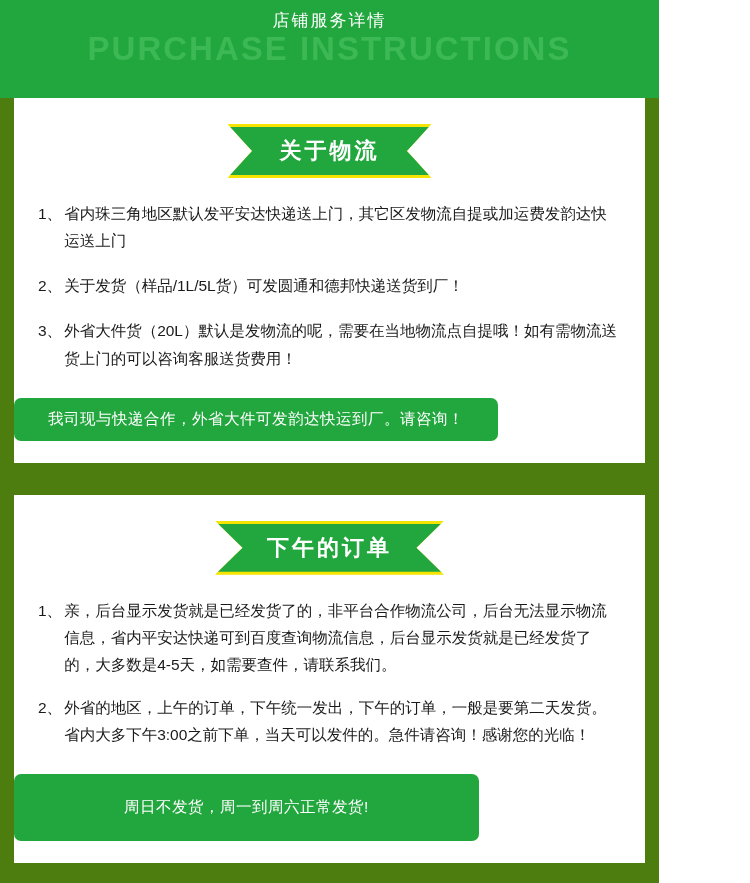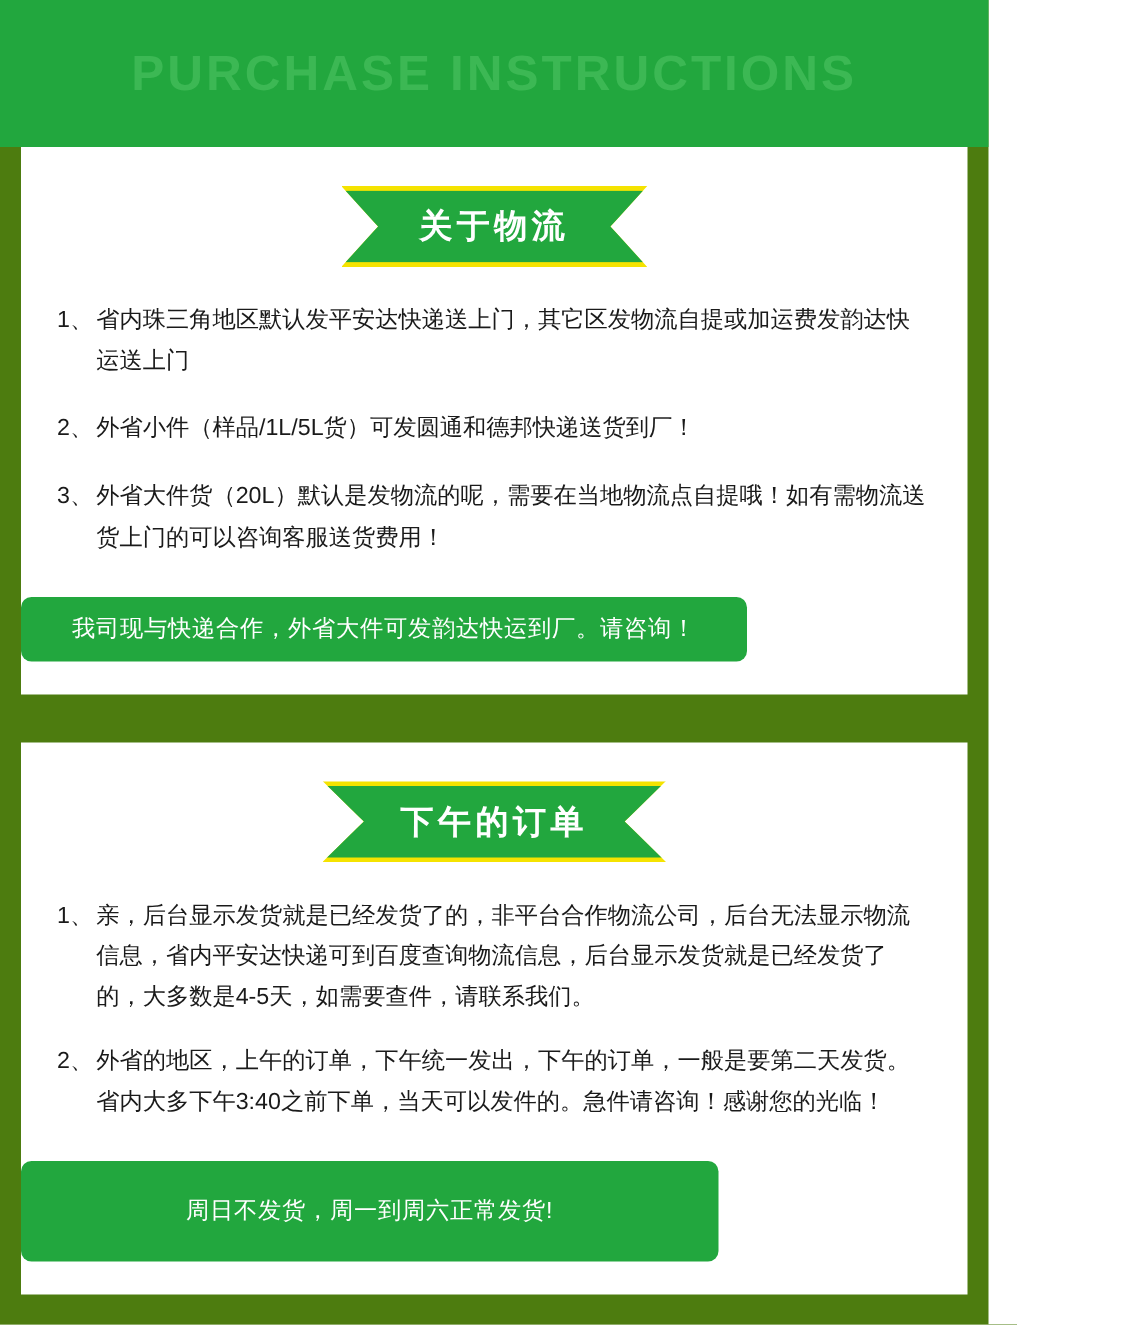--- a/index.html
+++ b/index.html
@@ -130,36 +130,37 @@
 
   .spacer { height: 14px; }
 </style>
 </head>
 <body>
 
 <div class="page">
 
   <div class="header">
     <div class="header-watermark">PURCHASE INSTRUCTIONS</div>
+    <div class="header-sub">店铺服务详情</div>
   </div>
 
   <div class="card first">
     <div class="ribbon-wrap">
       <div class="ribbon-outer">
         <div class="ribbon-inner">关于物流</div>
       </div>
     </div>
     <div class="items">
       <div class="item">
         <span class="item-num">1、</span>
         <span class="item-text">省内珠三角地区默认发平安达快递送上门，其它区发物流自提或加运费发韵达快运送上门</span>
       </div>
       <div class="item">
         <span class="item-num">2、</span>
-        <span class="item-text">外省小件（样品/1L/5L货）可发圆通和德邦快递送货到厂！</span>
+        <span class="item-text">关于发货（样品/1L/5L货）可发圆通和德邦快递送货到厂！</span>
       </div>
       <div class="item">
         <span class="item-num">3、</span>
         <span class="item-text">外省大件货（20L）默认是发物流的呢，需要在当地物流点自提哦！如有需物流送货上门的可以咨询客服送货费用！</span>
       </div>
     </div>
     <div class="pill-wrap">
       <div class="pill">我司现与快递合作，外省大件可发韵达快运到厂。请咨询！</div>
     </div>
   </div>
@@ -172,21 +173,21 @@
         <div class="ribbon-inner">下午的订单</div>
       </div>
     </div>
     <div class="items items-tight">
       <div class="item">
         <span class="item-num">1、</span>
         <span class="item-text">亲，后台显示发货就是已经发货了的，非平台合作物流公司，后台无法显示物流信息，省内平安达快递可到百度查询物流信息，后台显示发货就是已经发货了的，大多数是4-5天，如需要查件，请联系我们。</span>
       </div>
       <div class="item">
         <span class="item-num">2、</span>
-        <span class="item-text">外省的地区，上午的订单，下午统一发出，下午的订单，一般是要第二天发货。省内大多下午3:40之前下单，当天可以发件的。急件请咨询！感谢您的光临！</span>
+        <span class="item-text">外省的地区，上午的订单，下午统一发出，下午的订单，一般是要第二天发货。省内大多下午3:00之前下单，当天可以发件的。急件请咨询！感谢您的光临！</span>
       </div>
     </div>
     <div class="pill-wrap">
       <div class="pill wide">周日不发货，周一到周六正常发货!</div>
     </div>
   </div>
 
 </div>
 
 </body></html>

